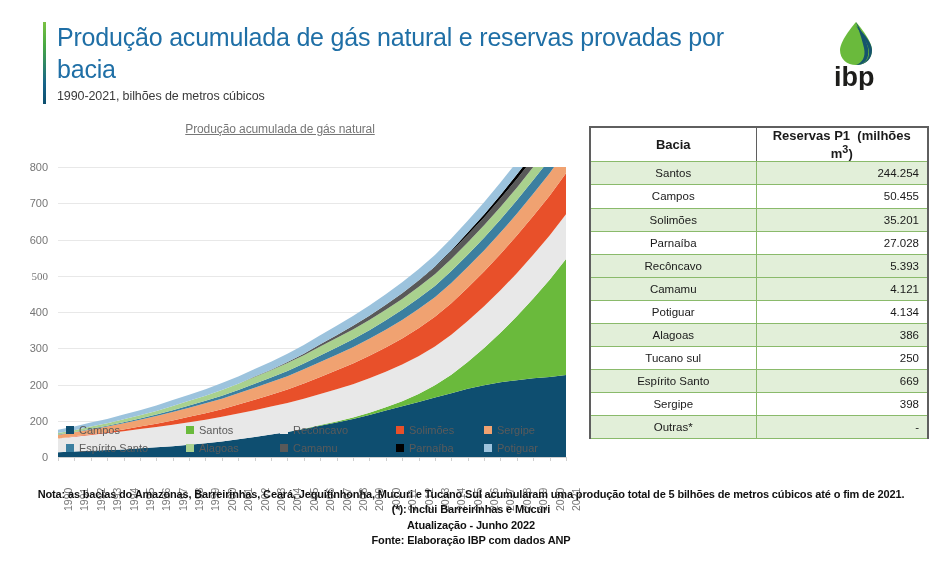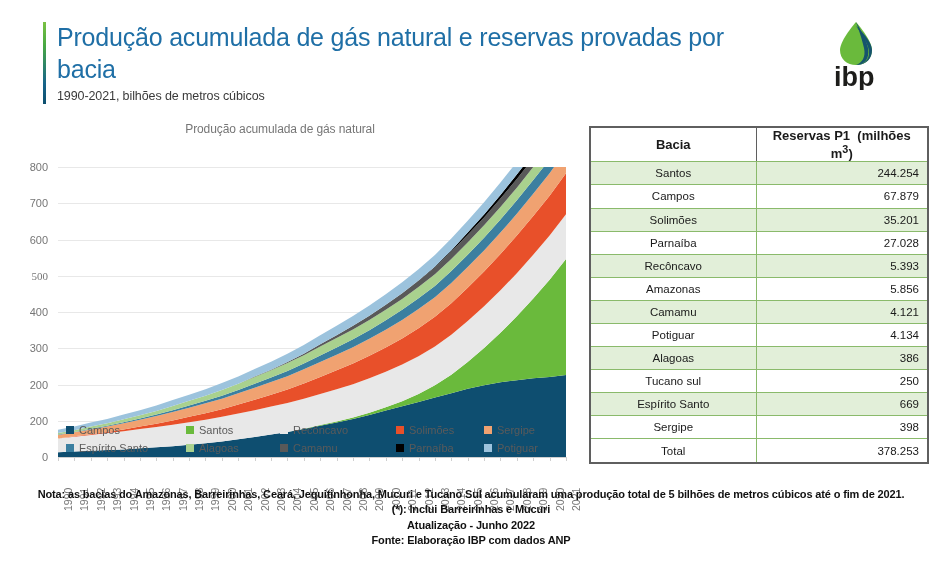--- a/index.html
+++ b/index.html
@@ -28,21 +28,21 @@
     position:absolute;left:57px;top:89px;
     font-size:12.5px;color:#3a3a3a;letter-spacing:-0.1px;
   }
   .logo{position:absolute;left:826px;top:18px;width:80px;height:72px;}
   .logo svg{display:block;}
 
   
   .chart-block{position:absolute;left:0;top:118px;width:580px;height:350px;}
   .chart-title{
     position:absolute;left:0;top:4px;width:560px;text-align:center;
-    font-size:12px;color:#767676;letter-spacing:-0.1px;
+    font-size:12px;color:#767676;letter-spacing:-0.1px;text-decoration:underline;
   }
   .ylabels{position:absolute;left:0px;top:44px;width:52px;height:340px;}
   .ylabel{
     position:absolute;right:4px;font-size:11px;color:#767676;
     transform:translateY(-50%);
   }
   .gridline{
     position:absolute;left:58px;width:508px;height:1px;background:#e8e8e8;
   }
   .axisline{
@@ -254,38 +254,34 @@
         <th>Reservas P1&nbsp; (milhões m<sup>3</sup>)</th>
       </tr>
     </thead>
     <tbody id="tbody">
         <tr class="alt">
           <td>Santos</td>
           <td>244.254</td>
         </tr>
         <tr>
           <td>Campos</td>
-          <td>67.879</td>
+          <td>50.455</td>
         </tr>
         <tr class="alt">
           <td>Solimões</td>
           <td>35.201</td>
         </tr>
         <tr>
           <td>Parnaíba</td>
           <td>27.028</td>
         </tr>
         <tr class="alt">
           <td>Recôncavo</td>
           <td>5.393</td>
         </tr>
-        <tr>
-          <td>Amazonas</td>
-          <td>5.856</td>
-        </tr>
         <tr class="alt">
           <td>Camamu</td>
           <td>4.121</td>
         </tr>
         <tr>
           <td>Potiguar</td>
           <td>4.134</td>
         </tr>
         <tr class="alt">
           <td>Alagoas</td>
@@ -296,23 +292,23 @@
           <td>250</td>
         </tr>
         <tr class="alt">
           <td>Espírito Santo</td>
           <td>669</td>
         </tr>
         <tr>
           <td>Sergipe</td>
           <td>398</td>
         </tr>
-        <tr class="total">
-          <td>Total</td>
-          <td>378.253</td>
+        <tr class="alt">
+          <td>Outras*</td>
+          <td>-</td>
         </tr>
       </tbody>
   </table>
 </div>
 
 <div class="notes">
   <div>Nota: as bacias do Amazonas, Barreirinhas, Ceará, Jequitinhonha,  Mucuri e Tucano Sul acumularam uma produção  total de 5 bilhões de metros cúbicos até o fim de 2021.</div>
   <div>(*): Inclui Barreirinhas e Mucuri</div>
   <div>Atualização - Junho  2022</div>
   <div>Fonte: Elaboração IBP com dados ANP</div>

